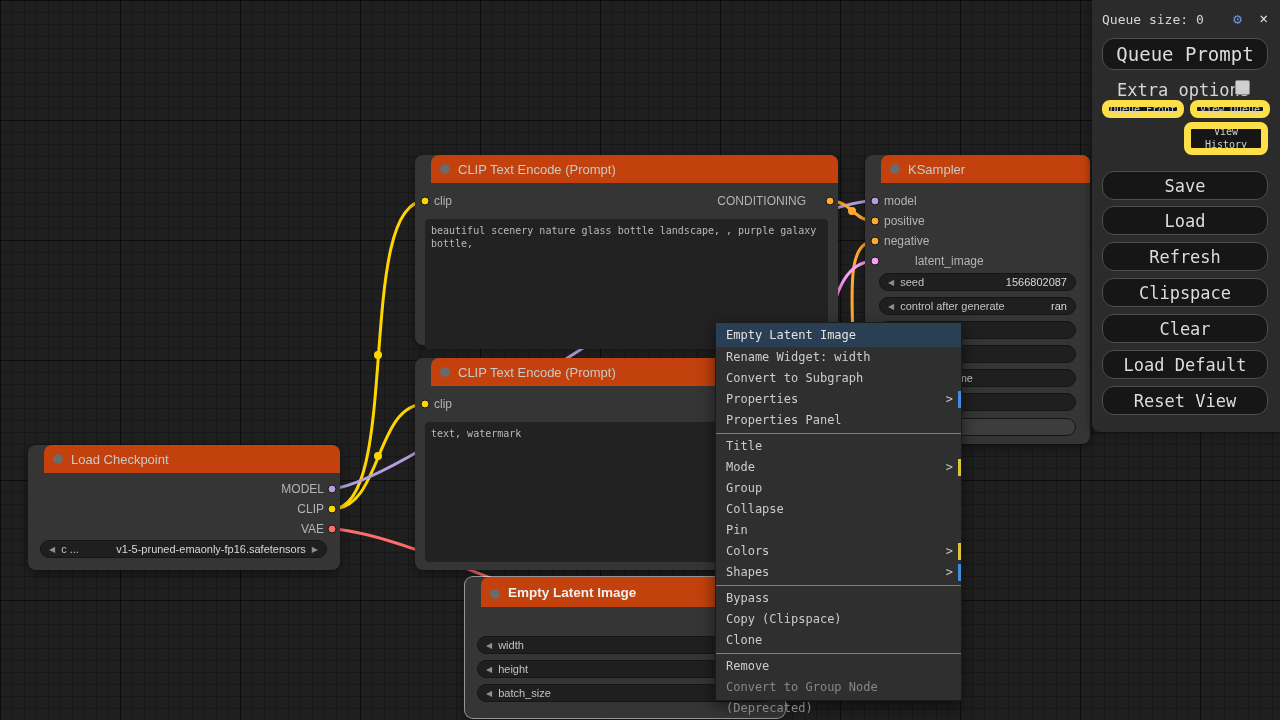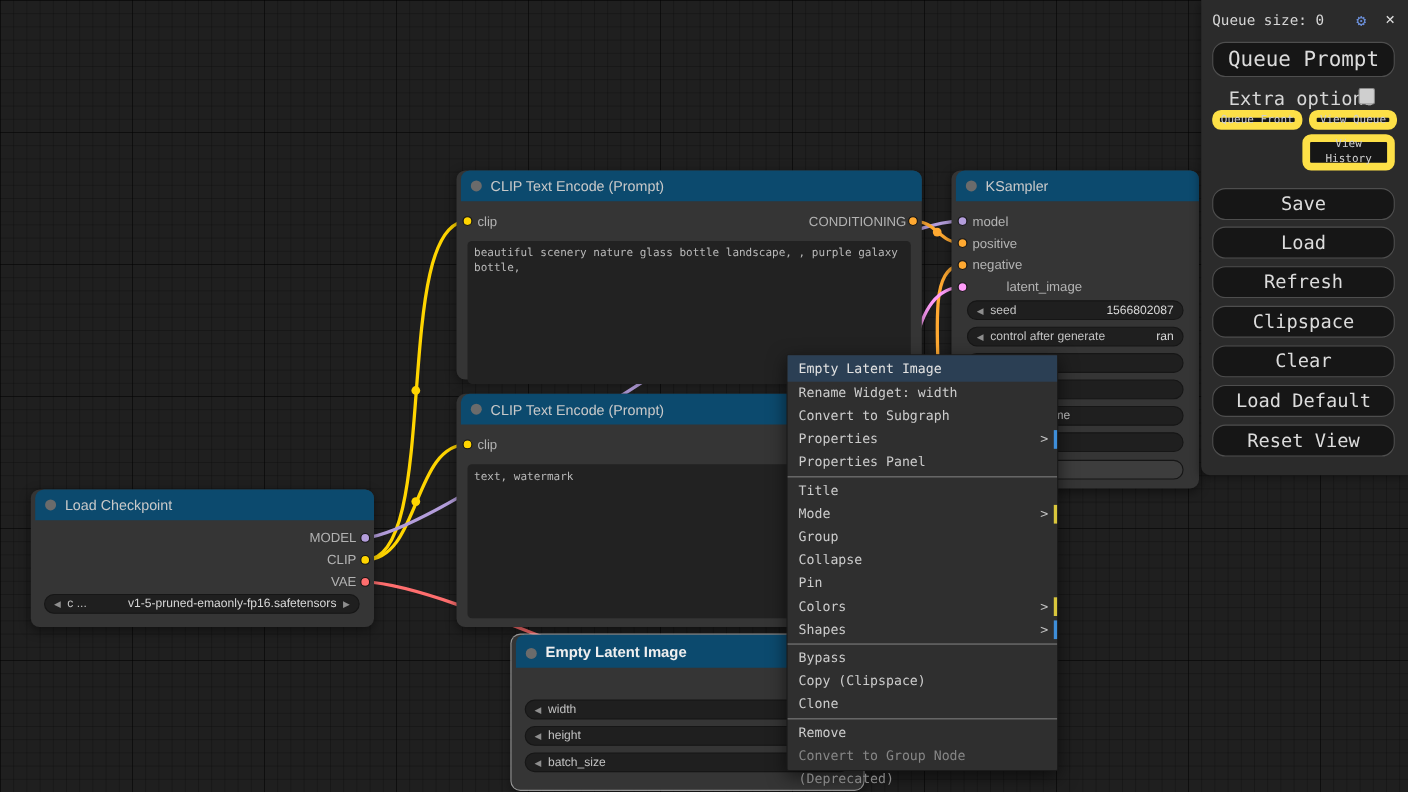--- a/index.html
+++ b/index.html
@@ -8,21 +8,21 @@
        background-image:
          linear-gradient(rgba(0,0,0,.40) 1px, transparent 1px),
          linear-gradient(90deg, rgba(0,0,0,.40) 1px, transparent 1px),
          linear-gradient(rgba(0,0,0,.22) 1px, transparent 1px),
          linear-gradient(90deg, rgba(0,0,0,.22) 1px, transparent 1px);
        background-size:120px 120px,120px 120px,12px 12px,12px 12px;
        font-family:"Liberation Sans",sans-serif;}
   .wires{position:absolute;left:0;top:0;z-index:1;}
   .node{position:absolute;background:#353535;border-radius:8px;z-index:2;
         box-shadow:0 3px 10px rgba(0,0,0,.45);}
-  .node-header{position:absolute;left:4px;top:0;right:0;height:28px;background:#0c4a6e;
+  .node-header{position:absolute;left:16px;top:0;right:0;height:28px;background:#c2410c;
         border-radius:8px 8px 0 0;}
   .collapse-dot{position:absolute;left:9px;top:9px;width:10px;height:10px;border-radius:50%;
         background:#6b6b6b;}
   .node-title{position:absolute;left:27px;top:7px;font-size:13px;color:#c9c9c9;white-space:nowrap;}
   .dot{position:absolute;width:9px;height:9px;border-radius:50%;border:1px solid #141414;
         transform:translate(-50%,-50%);box-sizing:border-box;}
   .inlabel{position:absolute;font-size:12px;color:#b3b3b3;transform:translateY(-50%);white-space:nowrap;}
   .outlabel{position:absolute;font-size:12px;color:#b3b3b3;transform:translateY(-50%);white-space:nowrap;}
   .nodetext{position:absolute;background:#222;border-radius:4px;color:#b9b9b9;
         font-family:"DejaVu Sans Mono",monospace;font-size:10px;line-height:13px;
@@ -90,21 +90,21 @@
   </div>
 </div>
 
 <div class="node" style="left:415px;top:155px;width:423px;height:190px;z-index:3;">
   <div class="node-header">
     <span class="collapse-dot"></span>
     <span class="node-title">CLIP Text Encode (Prompt)</span>
   </div>
   <span class="dot" style="left:10px;top:46px;background:#FFD500;"></span>
   <span class="inlabel" style="left:19px;top:46px;">clip</span>
-  <span class="outlabel" style="right:14px;top:46px;">CONDITIONING</span>
+  <span class="outlabel" style="right:32px;top:46px;">CONDITIONING</span>
   <span class="dot" style="left:415px;top:46px;background:#FFA931;"></span>
   <div class="nodetext" style="left:10px;top:64px;width:403px;height:130px;">beautiful scenery nature glass bottle landscape, , purple galaxy bottle,</div>
 </div>
 
 <div class="node" style="left:415px;top:358px;width:423px;height:212px;">
   <div class="node-header">
     <span class="collapse-dot"></span>
     <span class="node-title">CLIP Text Encode (Prompt)</span>
   </div>
   <span class="dot" style="left:10px;top:46px;background:#FFD500;"></span>

